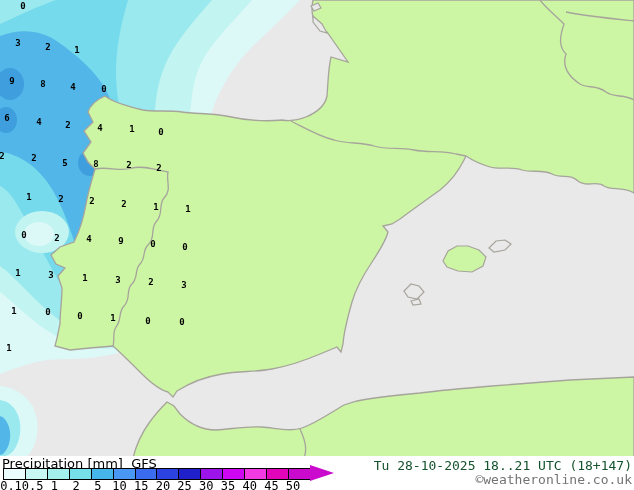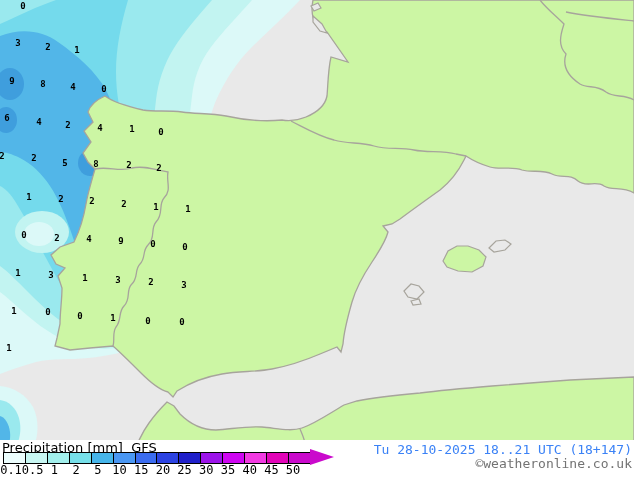--- a/index.html
+++ b/index.html
@@ -1,31 +1,31 @@
 <!DOCTYPE html>
 <html><head>
 <meta charset="utf-8">
 <style>
   html,body{margin:0;padding:0;background:#ffffff;}
   .screen{position:relative;width:634px;height:490px;background:#ffffff;overflow:hidden;
           font-family:"Liberation Sans",sans-serif;}
   .mapwrap{position:absolute;top:0;left:0;width:634px;height:458px;}
   .vals text{font:bold 9px "DejaVu Sans Mono",monospace;fill:#000;text-anchor:middle;}
-  .legend{position:absolute;top:440px;left:0;width:634px;height:32px;background:#ffffff;}
+  .legend{position:absolute;top:456px;left:0;width:634px;height:32px;background:#ffffff;}
   .ltitle{position:absolute;left:2px;top:0px;font:13px "DejaVu Sans",sans-serif;color:#000;
           letter-spacing:0px;white-space:pre;}
   #bar{position:absolute;left:3px;top:12px;width:306px;height:10px;border:1px solid #000;
        display:flex;}
   #bar div{flex:1 1 auto;height:100%;border-right:1px solid #000;}
   #bar div:last-child{border-right:none;}
   #arrow{position:absolute;left:310px;top:8px;}
   #barlabels{position:absolute;left:0;top:23px;width:340px;height:12px;}
   #barlabels span{position:absolute;top:0;transform:translateX(-50%);
                   font:12px "DejaVu Sans Mono",monospace;color:#000;}
-  .ts{position:absolute;right:2px;top:2px;font:13px "DejaVu Sans Mono",monospace;color:#3b82f6;}
+  .ts{position:absolute;right:2px;top:2px;font:13px "DejaVu Sans Mono",monospace;color:#14532d;}
   .cr{position:absolute;right:2px;top:16px;font:13px "DejaVu Sans Mono",monospace;}
 </style>
 </head>
 <body>
 
 <div class="screen">
   <div class="mapwrap">
     <svg width="634" height="458" viewBox="0 0 634 458">
 
       <rect x="0" y="0" width="634" height="458" fill="#e9e9e9"></rect>

